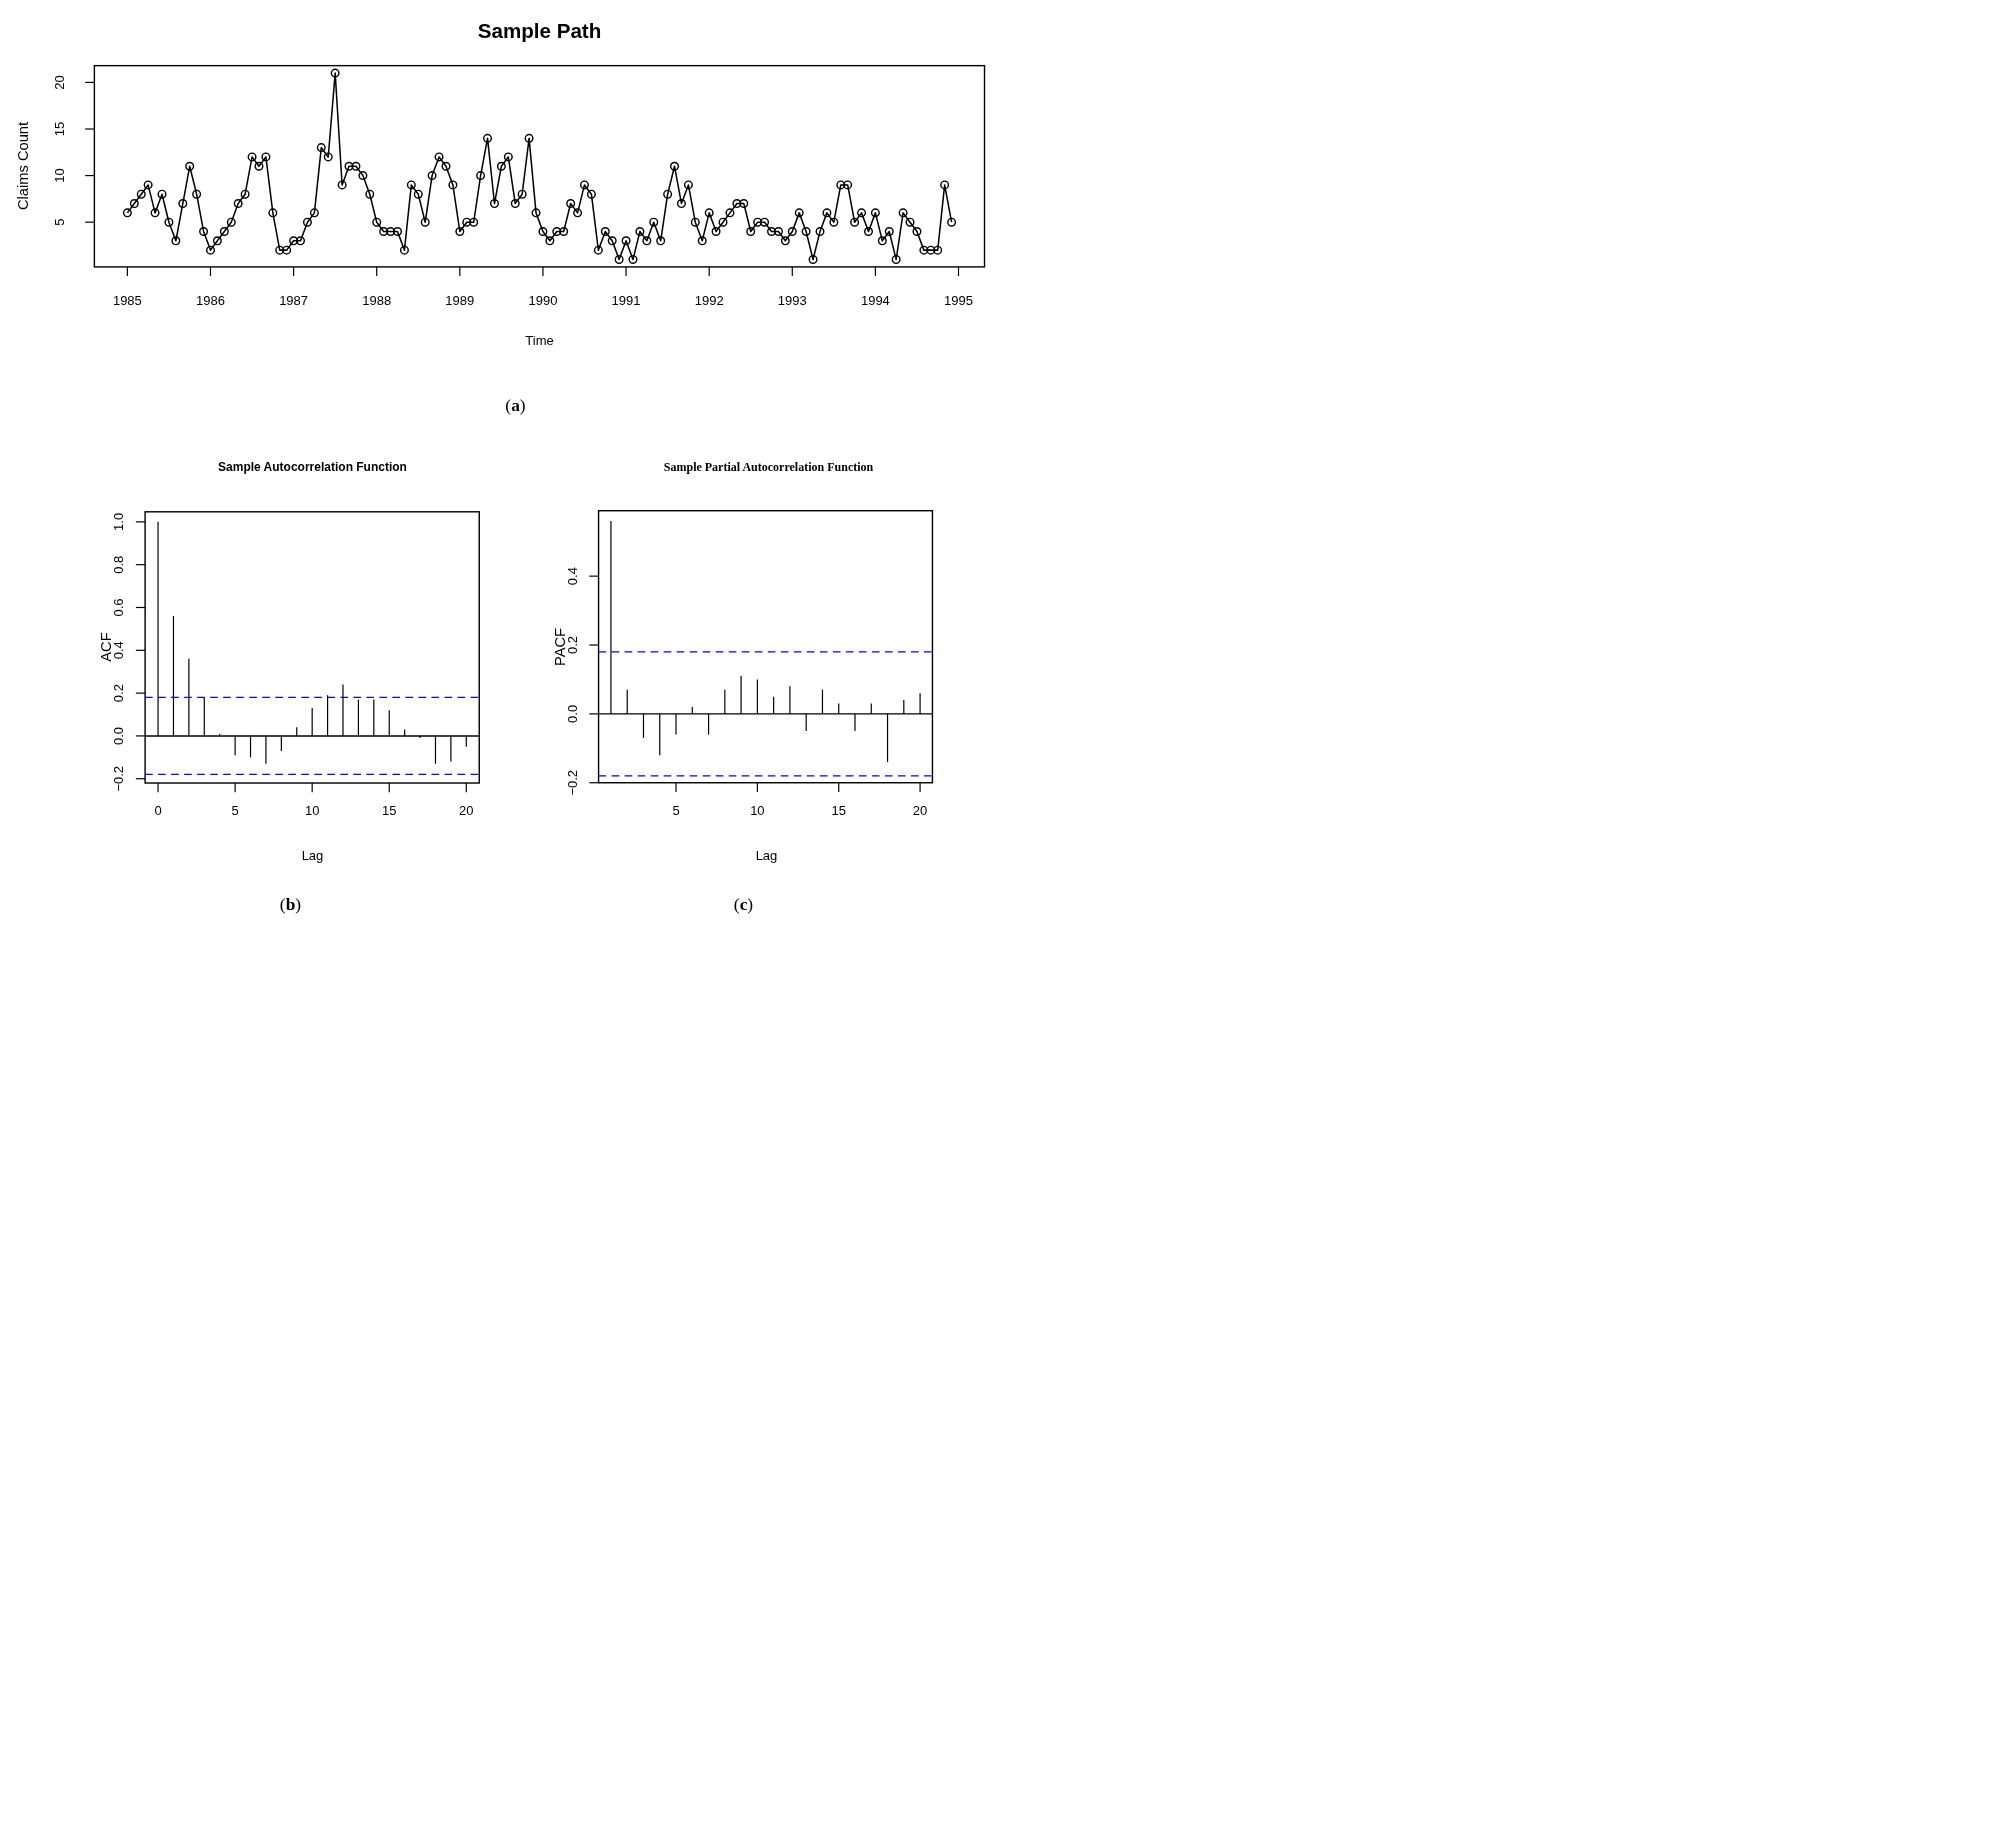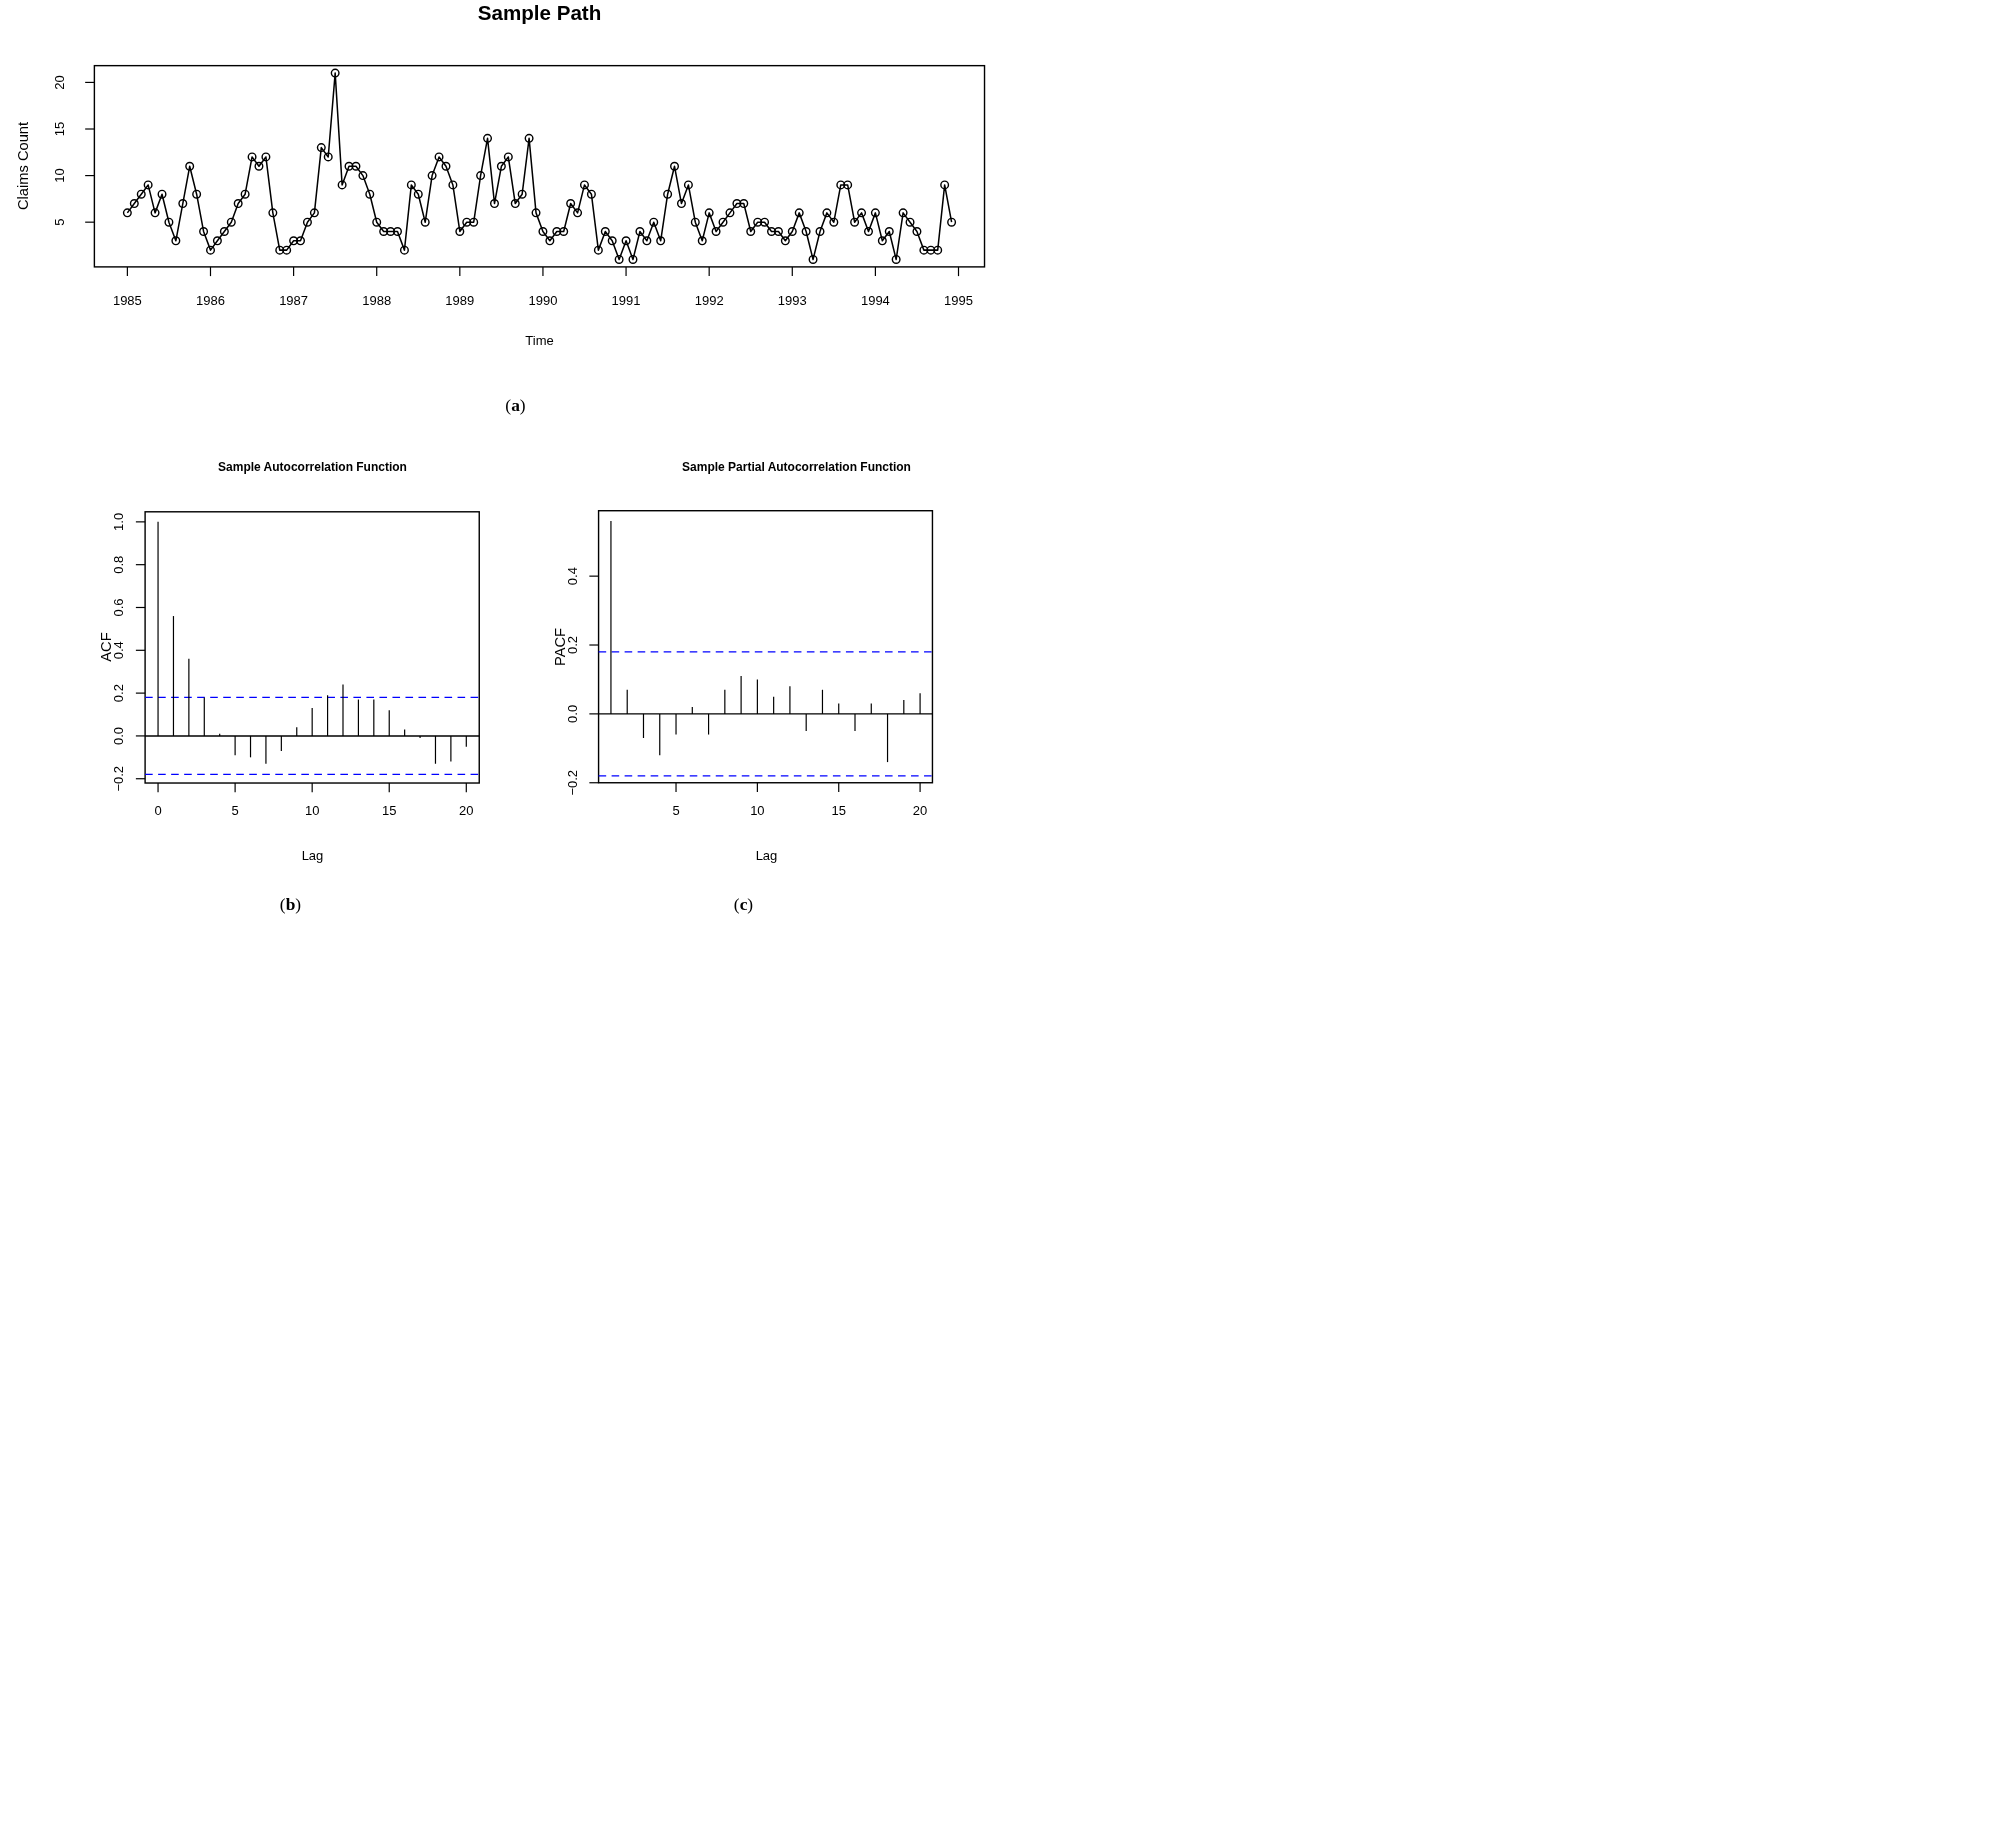--- a/index.html
+++ b/index.html
@@ -2,24 +2,24 @@
 <html style="font-size:8.7px"><head>
 <meta charset="utf-8">
 <style>
   html,body{margin:0;padding:0;background:#fff;}
   #page{position:relative;width:997px;height:920px;background:#ffffff;
         font-family:"Liberation Sans",sans-serif;color:#000;overflow:hidden;}
   #plot-canvas{position:absolute;left:0;top:0;width:997px;height:920px;
         font-family:"Liberation Sans",sans-serif;}
   .abs{position:absolute;}
   .center-text{text-align:center;}
-  .main-title{left:94px;width:891px;top:1px;font-size:20.6px;font-weight:bold;text-align:center;}
+  .main-title{left:94px;width:891px;top:19px;font-size:20.6px;font-weight:bold;text-align:center;}
   .sub-title{top:460px;font-size:12px;font-weight:bold;}
   .sub-title.acf{left:145px;width:335px;}
-  .sub-title.pacf{left:629px;width:335px;}
+  .sub-title.pacf{left:601px;width:335px;font-family:Liberation Serif, serif;}
   .x-label{font-size:13px;}
   .x-label.time{left:94px;width:891px;top:333px;}
   .x-label.lag-b{left:145px;width:335px;top:848px;}
   .x-label.lag-c{left:599px;width:335px;top:848px;}
   .y-label{font-size:14.7px;white-space:nowrap;transform:translate(-50%,-50%) rotate(-90deg);}
   .y-label.claims{left:23px;top:166px;}
   .y-label.acf{left:106px;top:647px;}
   .y-label.pacf{left:560px;top:647px;}
   .caption{font-family:"Liberation Serif","DejaVu Serif",serif;font-size:17.4px;width:163px;text-align:center;}
   .caption .cap-letter{font-weight:bold;}

